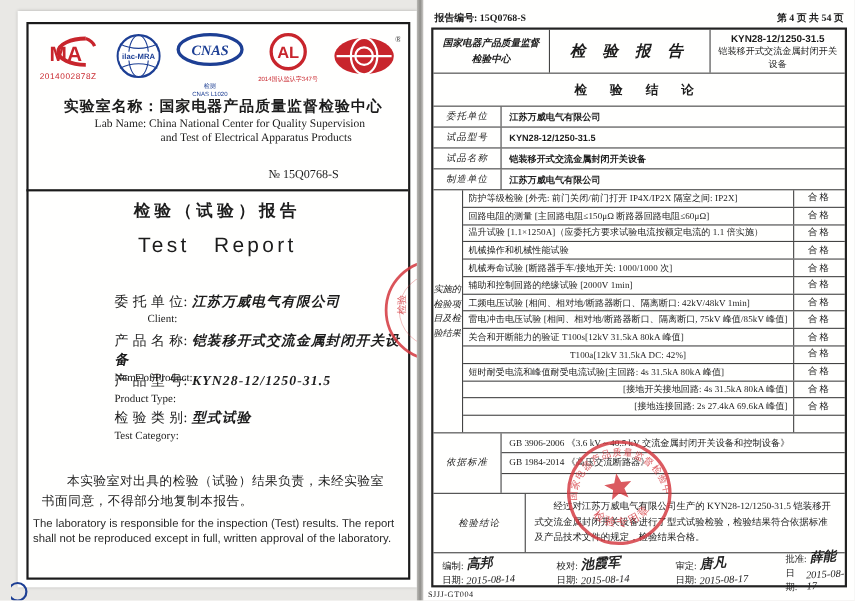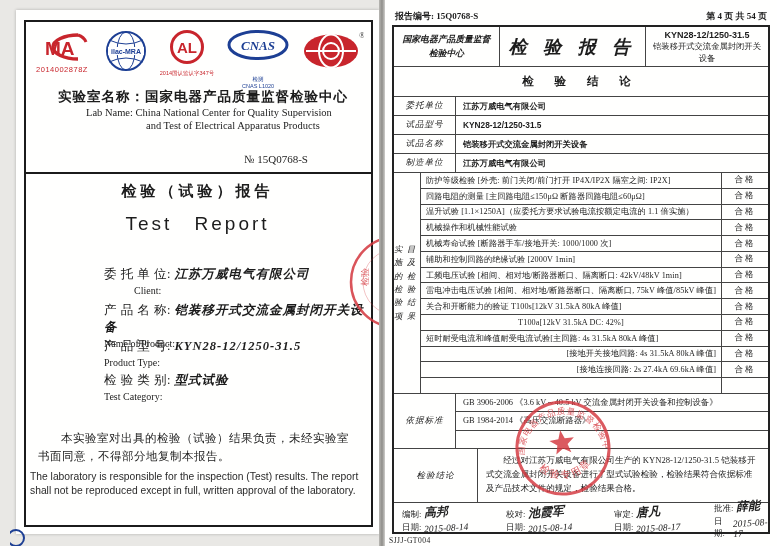--- a/index.html
+++ b/index.html
@@ -40,32 +40,32 @@
   #right-page{left:385px;top:0px;width:392px;height:546px;font-family:"Liberation Serif",serif;}
   .rp-head{position:absolute;top:10px;left:10px;right:10px;font-size:9px;display:flex;justify-content:space-between;font-weight:bold;}
   .rp-head .pageinfo{font-weight:bold;}
   #rtable{position:absolute;left:7px;top:25px;width:378px;height:509px;border:2px solid #222;box-sizing:border-box;font-size:8.5px;}
   .trow{position:absolute;left:0;width:100%;box-sizing:border-box;display:flex;}
   .cell{box-sizing:border-box;overflow:hidden;}
   .bR{border-right:1px solid #444;font-style:italic;}
   
   #rowA{top:0;height:40px;border-bottom:1px solid #444;}
   #rowA .c1{width:106px;display:flex;flex-direction:column;justify-content:center;align-items:center;font-size:8.8px;font-weight:bold;line-height:1.5;}
-  #rowA .c2{width:146px;display:flex;justify-content:center;align-items:center;font-size:18px;font-weight:bold;letter-spacing:6px;}
+  #rowA .c2{width:146px;display:flex;justify-content:center;align-items:center;font-size:14px;font-weight:bold;letter-spacing:6px;}
   #rowA .c3{flex:1;display:flex;flex-direction:column;justify-content:center;align-items:center;text-align:center;font-size:8.3px;line-height:1.35;padding:0 4px;}
   #rowA .c3 .model{font-weight:bold;font-size:9px;font-family:"Liberation Sans",sans-serif;}
   #rowB{top:40px;height:30px;border-bottom:1px solid #444;align-items:center;justify-content:center;font-size:11.5px;font-weight:bold;letter-spacing:9px;}
   
   .inforow{height:19px;border-bottom:1px solid #444;}
   .inforow .lab{width:62px;display:flex;align-items:center;justify-content:center;letter-spacing:1px;}
   .inforow .val{flex:1;display:flex;align-items:center;padding-left:7px;font-weight:bold;font-family:"Liberation Sans",sans-serif;font-size:8.3px;}
   #ir0{top:70px;} #ir1{top:89px;} #ir2{top:108px;} #ir3{top:127px;}
   
   #tests{top:146px;height:221px;border-bottom:1px solid #444;}
-  #tests .lab{width:62px;display:flex;flex-direction:row;align-items:center;justify-content:center;line-height:1.6;font-size:8.3px;}
+  #tests .lab{width:62px;display:flex;flex-direction:column;align-items:center;justify-content:center;line-height:1.6;font-size:8.3px;}
   #tests .rows{flex:1;display:flex;flex-direction:column;}
   .testrow{flex:1;display:flex;border-top:1px solid #444;}
   .testrow:first-child{border-top:none;}
   .testrow .item{flex:1;display:flex;align-items:center;padding:0 5px;white-space:nowrap;font-size:8.2px;letter-spacing:.1px;}
   .testrow .item.center{justify-content:center;}
   .testrow .item.right{justify-content:flex-end;}
   .testrow .res{width:46px;border-left:1px solid #444;display:flex;align-items:center;justify-content:center;letter-spacing:2px;}
   
   #standards{top:367px;height:55px;border-bottom:1px solid #444;}
   #standards .lab{width:62px;display:flex;align-items:center;justify-content:center;letter-spacing:1px;}
@@ -106,33 +106,33 @@
     <div class="logo-block">
       <svg width="42" height="42" viewBox="0 0 42 42">
         <circle cx="21" cy="21" r="19" fill="none" stroke="#1d3f94" stroke-width="2"></circle>
         <ellipse cx="21" cy="21" rx="9" ry="19" fill="none" stroke="#1d3f94" stroke-width="1"></ellipse>
         <path d="M4,10 Q21,18 38,10 M4,32 Q21,24 38,32" fill="none" stroke="#1d3f94" stroke-width="1"></path>
         <rect x="3" y="17" width="36" height="8" fill="#ffffff"></rect>
         <text x="21" y="23.5" text-anchor="middle" font-family="Liberation Sans, sans-serif" font-size="7" font-weight="bold" fill="#1d3f94">ilac-MRA</text>
       </svg>
     </div>
     <div class="logo-block">
+      <svg width="62" height="46" viewBox="0 0 62 46">
+        <ellipse cx="31" cy="15" rx="29" ry="13.5" fill="none" stroke="#1d3f94" stroke-width="3"></ellipse>
+        <text x="31" y="20" text-anchor="middle" font-family="Liberation Serif, serif" font-style="italic" font-weight="bold" font-size="13" fill="#1d3f94">CNAS</text>
+      </svg>
+      <div class="cnas-sub">检测</div>
+      <div class="cnas-sub">CNAS L1020</div>
+    </div>
+    <div class="logo-block">
       <svg width="44" height="40" viewBox="0 0 44 40">
         <circle cx="22" cy="17" r="15.5" fill="none" stroke="#c8252c" stroke-width="3"></circle>
         <text x="22" y="23" text-anchor="middle" font-family="Liberation Sans, sans-serif" font-size="15" font-weight="bold" fill="#c8252c">AL</text>
       </svg>
       <div class="cal-sub">2014国认监认字347号</div>
-    </div>
-    <div class="logo-block">
-      <svg width="62" height="46" viewBox="0 0 62 46">
-        <ellipse cx="31" cy="15" rx="29" ry="13.5" fill="none" stroke="#1d3f94" stroke-width="3"></ellipse>
-        <text x="31" y="20" text-anchor="middle" font-family="Liberation Serif, serif" font-style="italic" font-weight="bold" font-size="13" fill="#1d3f94">CNAS</text>
-      </svg>
-      <div class="cnas-sub">检测</div>
-      <div class="cnas-sub">CNAS L1020</div>
     </div>
     <div class="logo-block">
       <svg width="62" height="42" viewBox="0 0 62 42">
         <ellipse cx="29" cy="21" rx="27" ry="16.5" fill="#c8252c"></ellipse>
         <ellipse cx="29" cy="21" rx="12" ry="16.5" fill="none" stroke="#ffffff" stroke-width="2"></ellipse>
         <circle cx="29" cy="21" r="8" fill="none" stroke="#ffffff" stroke-width="2"></circle>
         <line x1="4" y1="21" x2="54" y2="21" stroke="#ffffff" stroke-width="2"></line>
         <text x="57" y="8" font-family="Liberation Serif, serif" font-size="8" fill="#333">®</text>
       </svg>
     </div>

